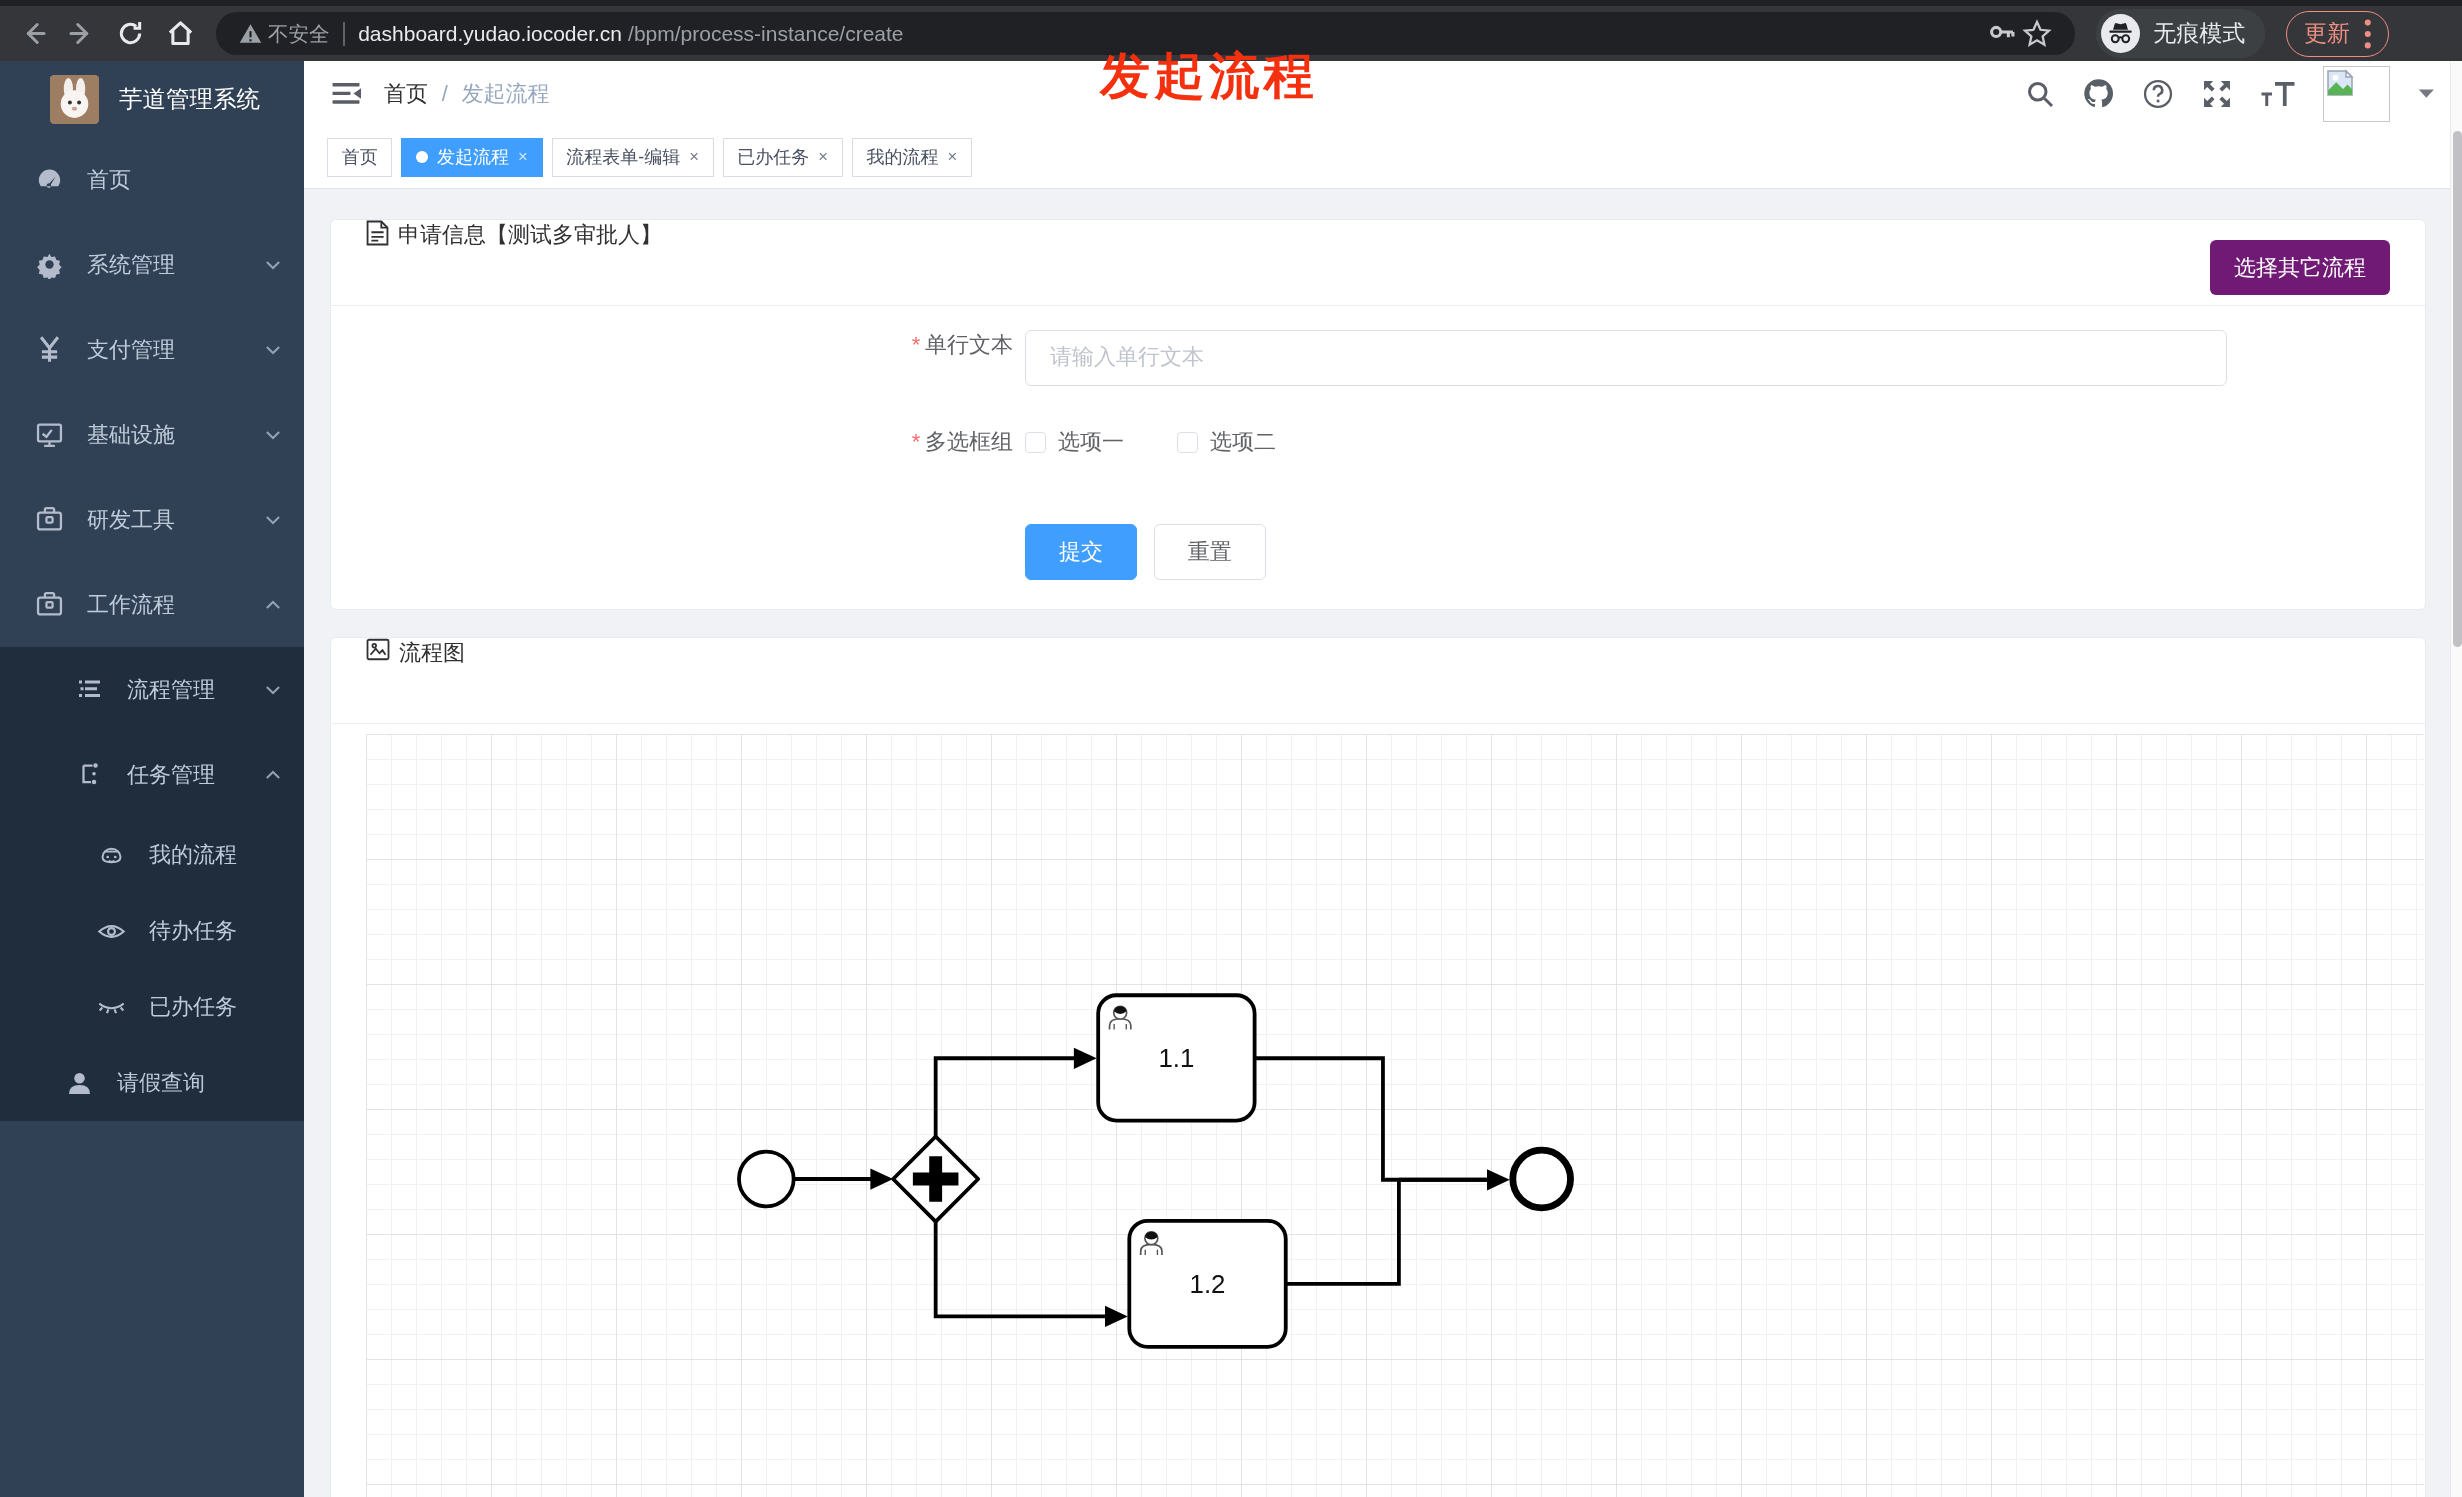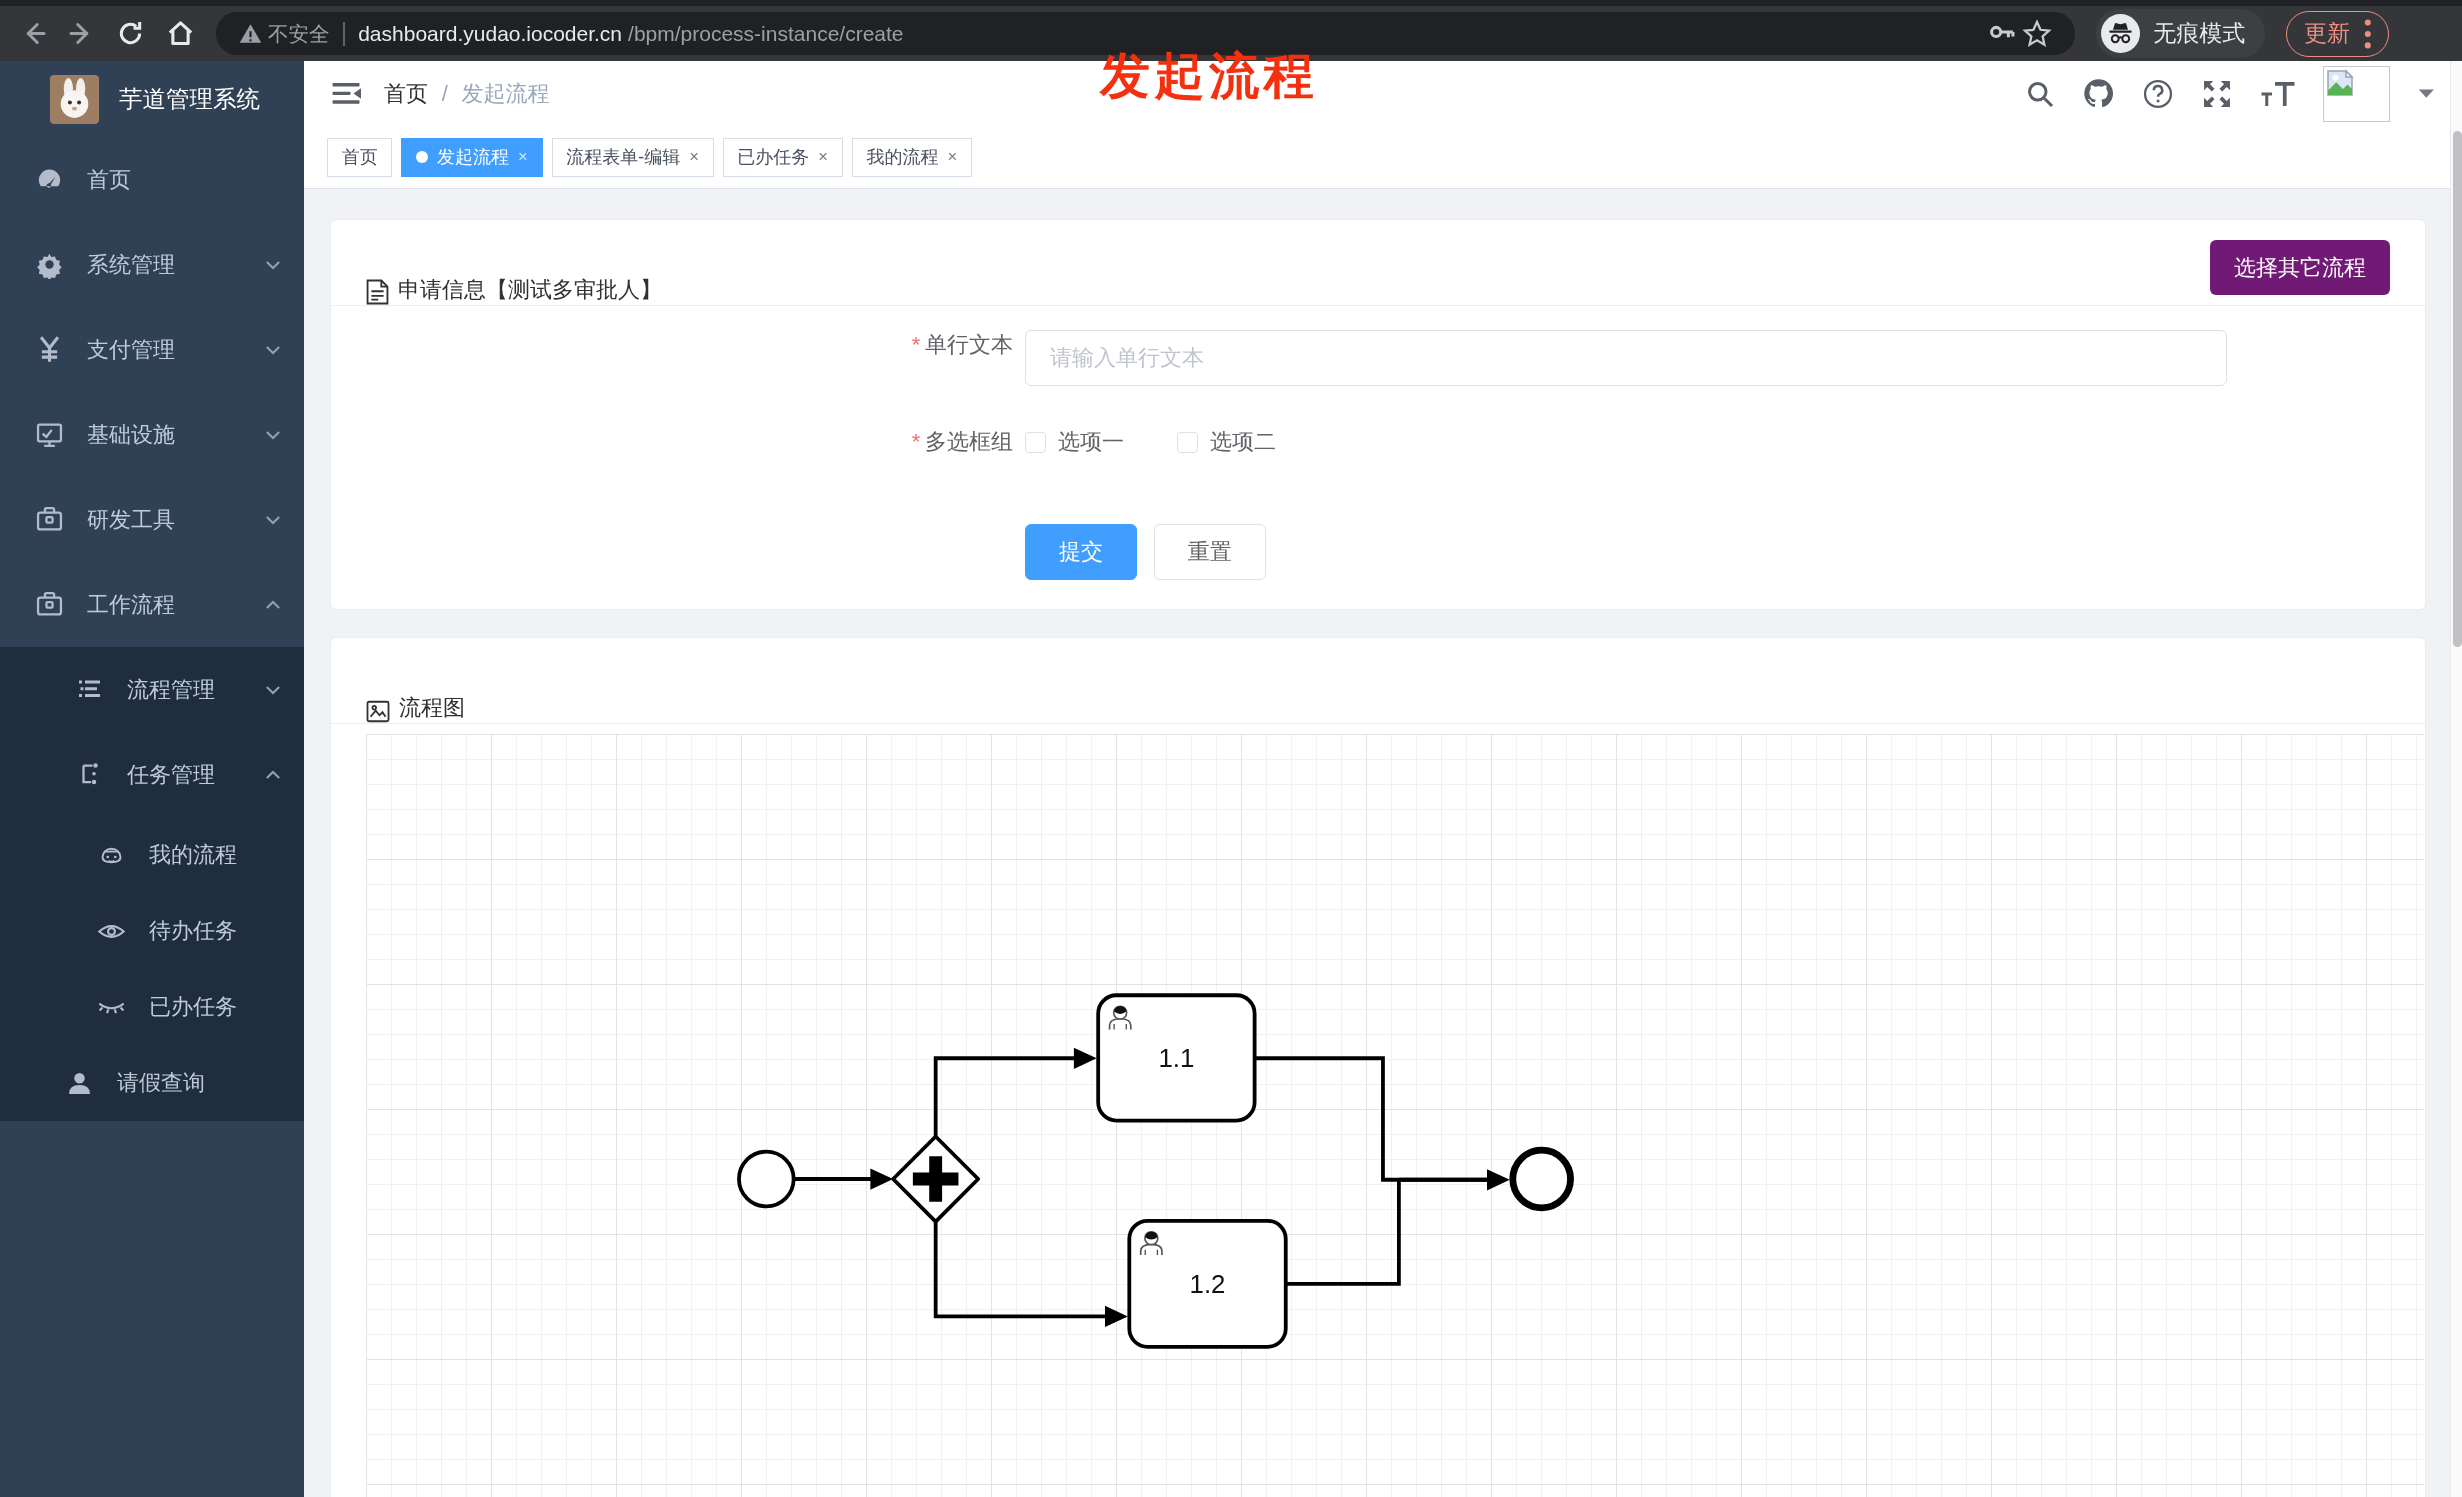--- a/index.html
+++ b/index.html
@@ -52,29 +52,29 @@
   .tabbar{height:62px;background:#fff;border-bottom:1.5px solid #dfe3ea;box-shadow:0 1.5px 4.6px rgba(0,21,41,.05);display:flex;align-items:center;padding:0 23px;gap:9px}
   .tab{height:39px;box-sizing:border-box;border:1.5px solid #d8dce5;background:#fff;color:#495060;font-size:18px;display:flex;align-items:center;padding:0 13.7px;gap:9px;cursor:pointer;white-space:nowrap}
   .tab .dot{width:12px;height:12px;border-radius:50%;background:#fff}
   .tab .x{font-size:16.7px;opacity:.75}
   .tab.active{background:#409eff;border-color:#409eff;color:#fff}
 
   .content{position:absolute;top:128px;left:0;right:0;bottom:0;background:#f0f2f5;padding:30px 36px 0 26px;overflow:hidden}
   .card{background:#fff;border:1.5px solid #e7ebf3;border-radius:6px;position:relative;box-sizing:border-box}
   .card1{height:391px;margin-bottom:26.6px}
   .card2{height:949px}
-  .card-hd{height:86px;box-sizing:border-box;border-bottom:1.5px solid #ebeef5;display:flex;align-items:flex-end;padding:0 35px;font-size:22px;color:#303133;gap:9px}
+  .card-hd{height:86px;box-sizing:border-box;border-bottom:1.5px solid #ebeef5;display:flex;align-items:flex-start;padding:0 35px;font-size:22px;color:#303133;gap:9px}
   .choose-btn{position:absolute;top:20px;right:35px;height:55px;background:#701a75;color:#fff;border:none;border-radius:6px;font-size:22px;padding:0 24px;cursor:pointer;font-family:inherit}
 
   .form{padding-top:24px}
   .frow{display:flex;align-items:flex-start}
   .flabel{width:682px;text-align:right;font-size:22px;color:#606266;flex:none}
   .req{color:#f56c6c;margin-right:4.6px}
   .fctrl{margin-left:12px;display:flex;align-items:center}
-  .tinput{width:1202px;height:56px;border:1.5px solid #dcdfe6;border-radius:6px;font-size:22px;color:#4c1d95;padding:0 24px;box-sizing:border-box;font-family:Liberation Sans, sans-serif;outline:none}
+  .tinput{width:1202px;height:56px;border:1.5px solid #dcdfe6;border-radius:6px;font-size:22px;color:#4c1d95;padding:0 24px;box-sizing:border-box;font-family:Liberation Mono, monospace;outline:none}
   .tinput::placeholder{color:#c0c4cc}
   .row2{margin-top:41px}
   .cbgroup{display:flex;align-items:center}
   .cbgroup + .cbgroup{margin-left:53px}
   .cbox{width:21px;height:21px;border:1.5px solid #dcdfe6;border-radius:3.8px;background:#fff;box-sizing:border-box;cursor:pointer}
   .cblabel{font-size:22px;color:#606266;margin-left:12px}
   .row3{margin-top:67px;padding-left:694px;display:flex;gap:16.7px}
   .btn{height:56px;border-radius:6px;font-size:22px;padding:0 33px;cursor:pointer;font-family:inherit}
   .btn.primary{background:#409eff;border:1.5px solid #409eff;color:#fff}
   .btn.plain{background:#fff;border:1.5px solid #dcdfe6;color:#606266}

